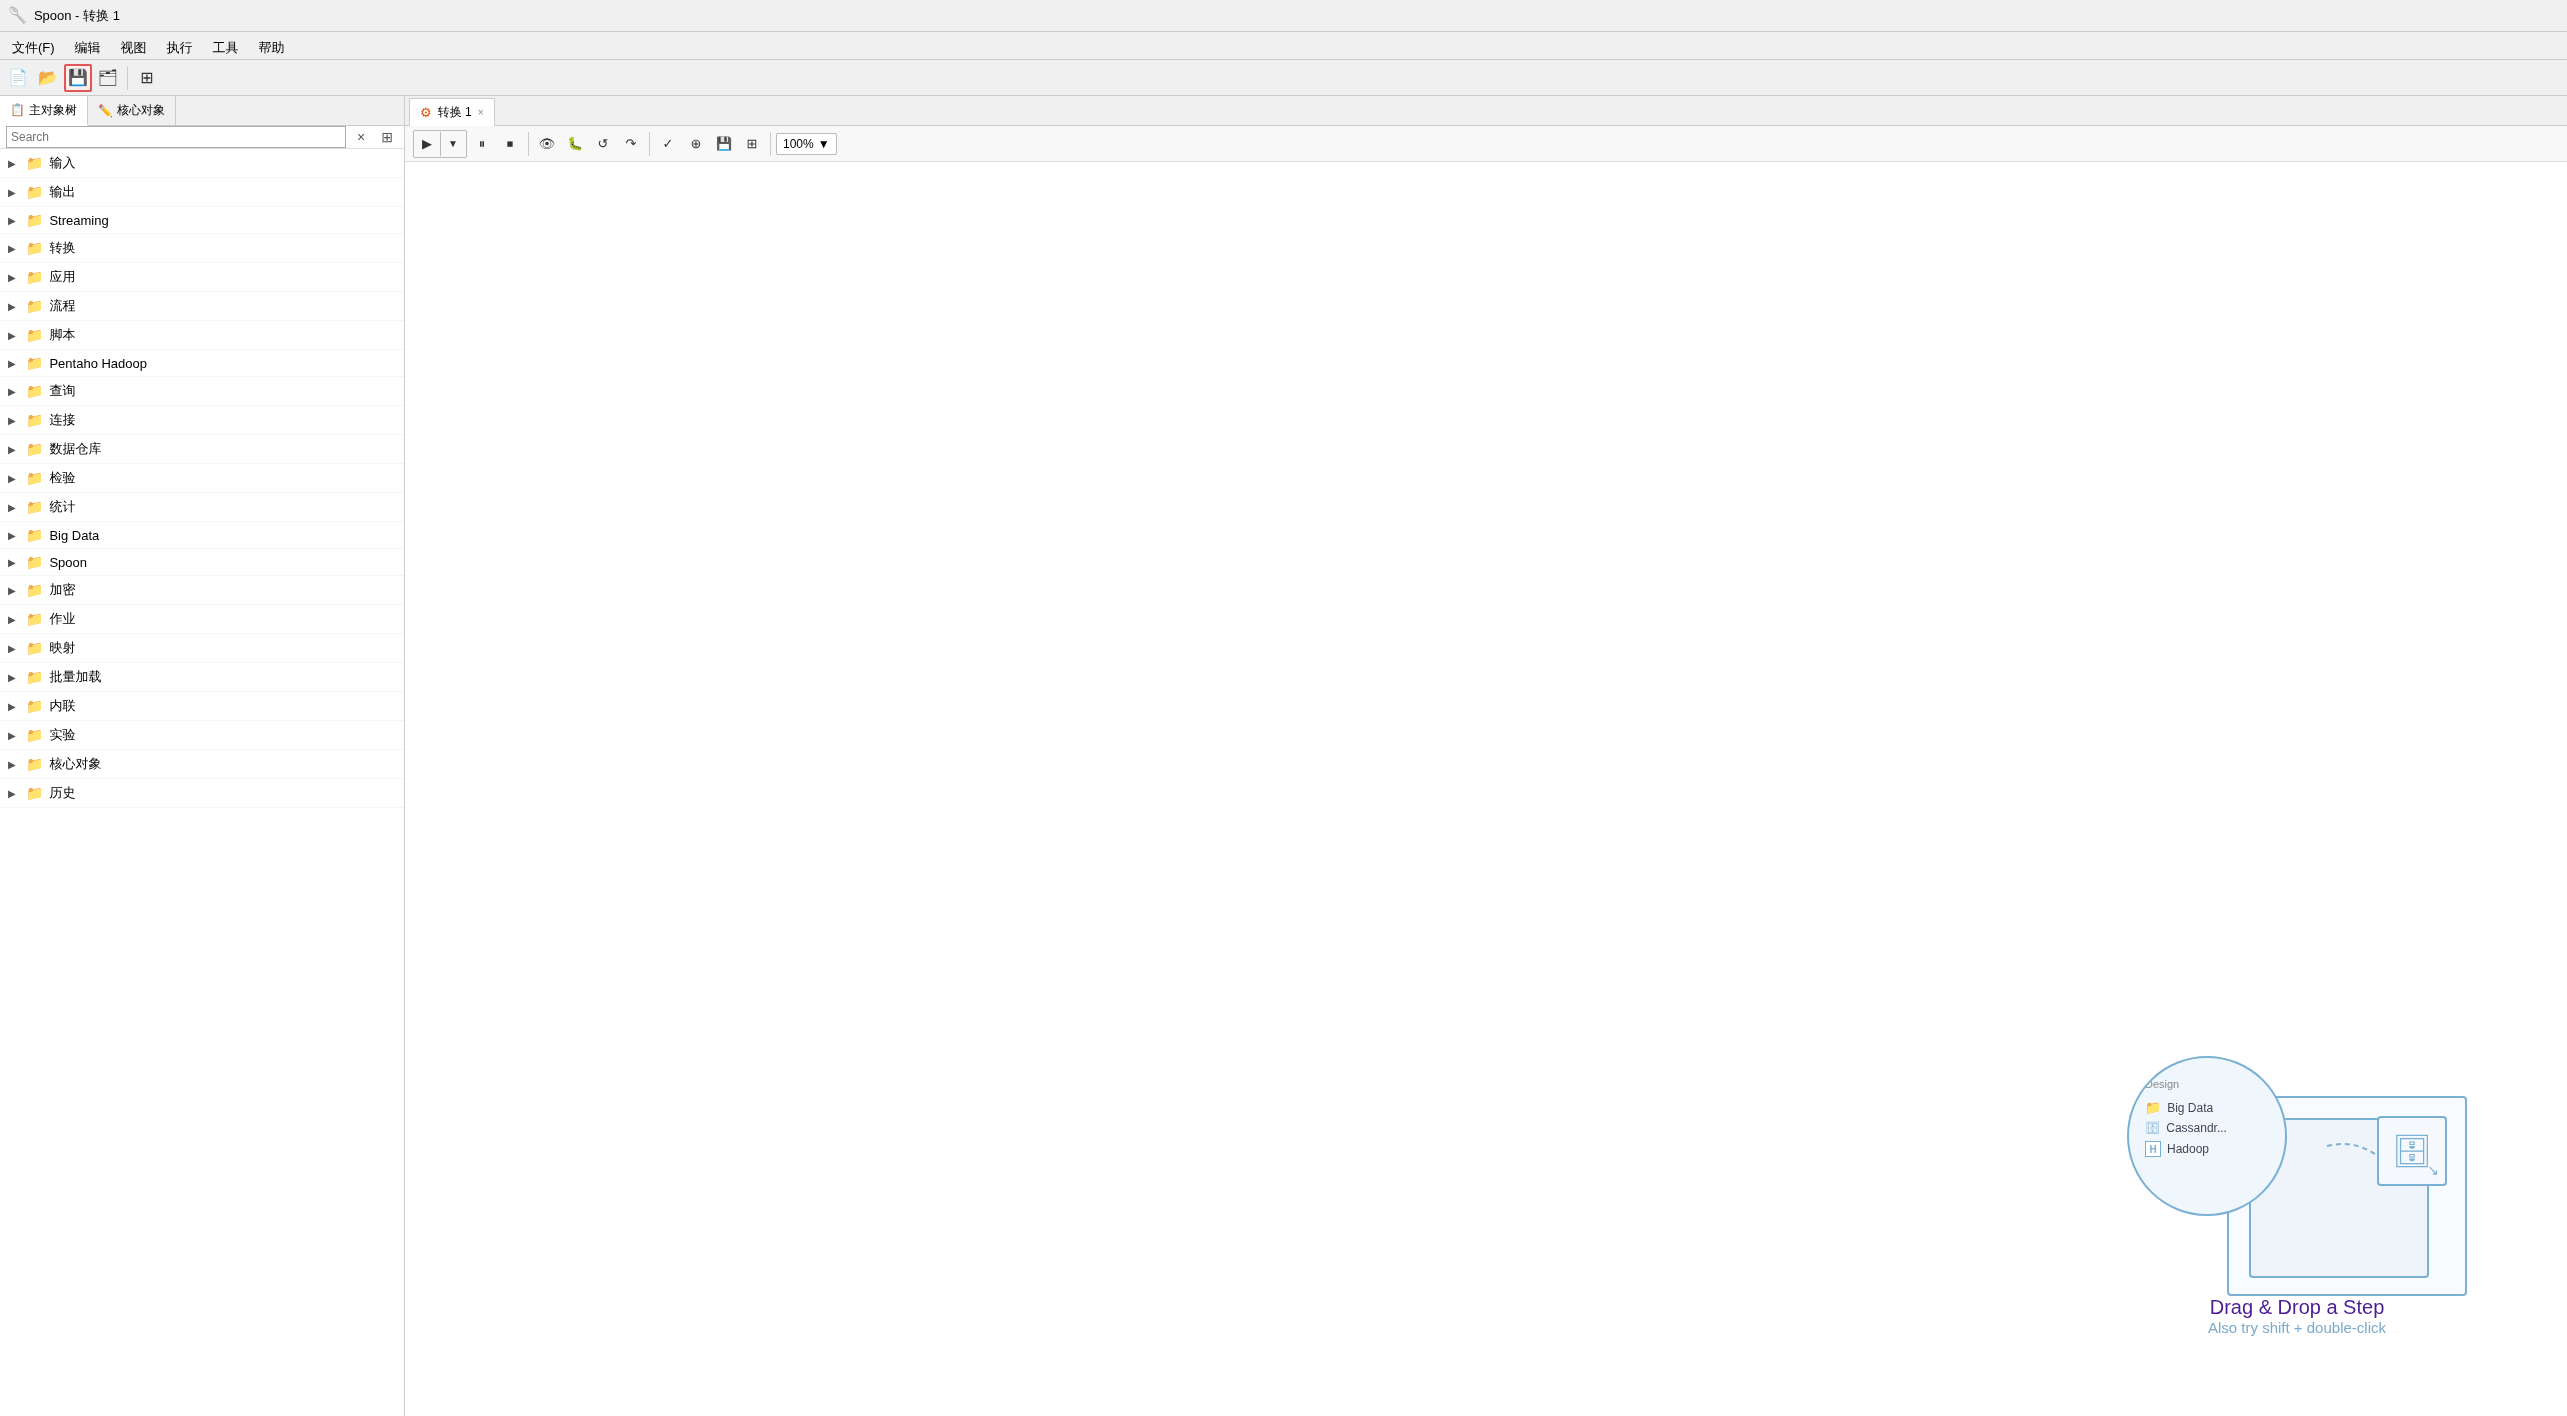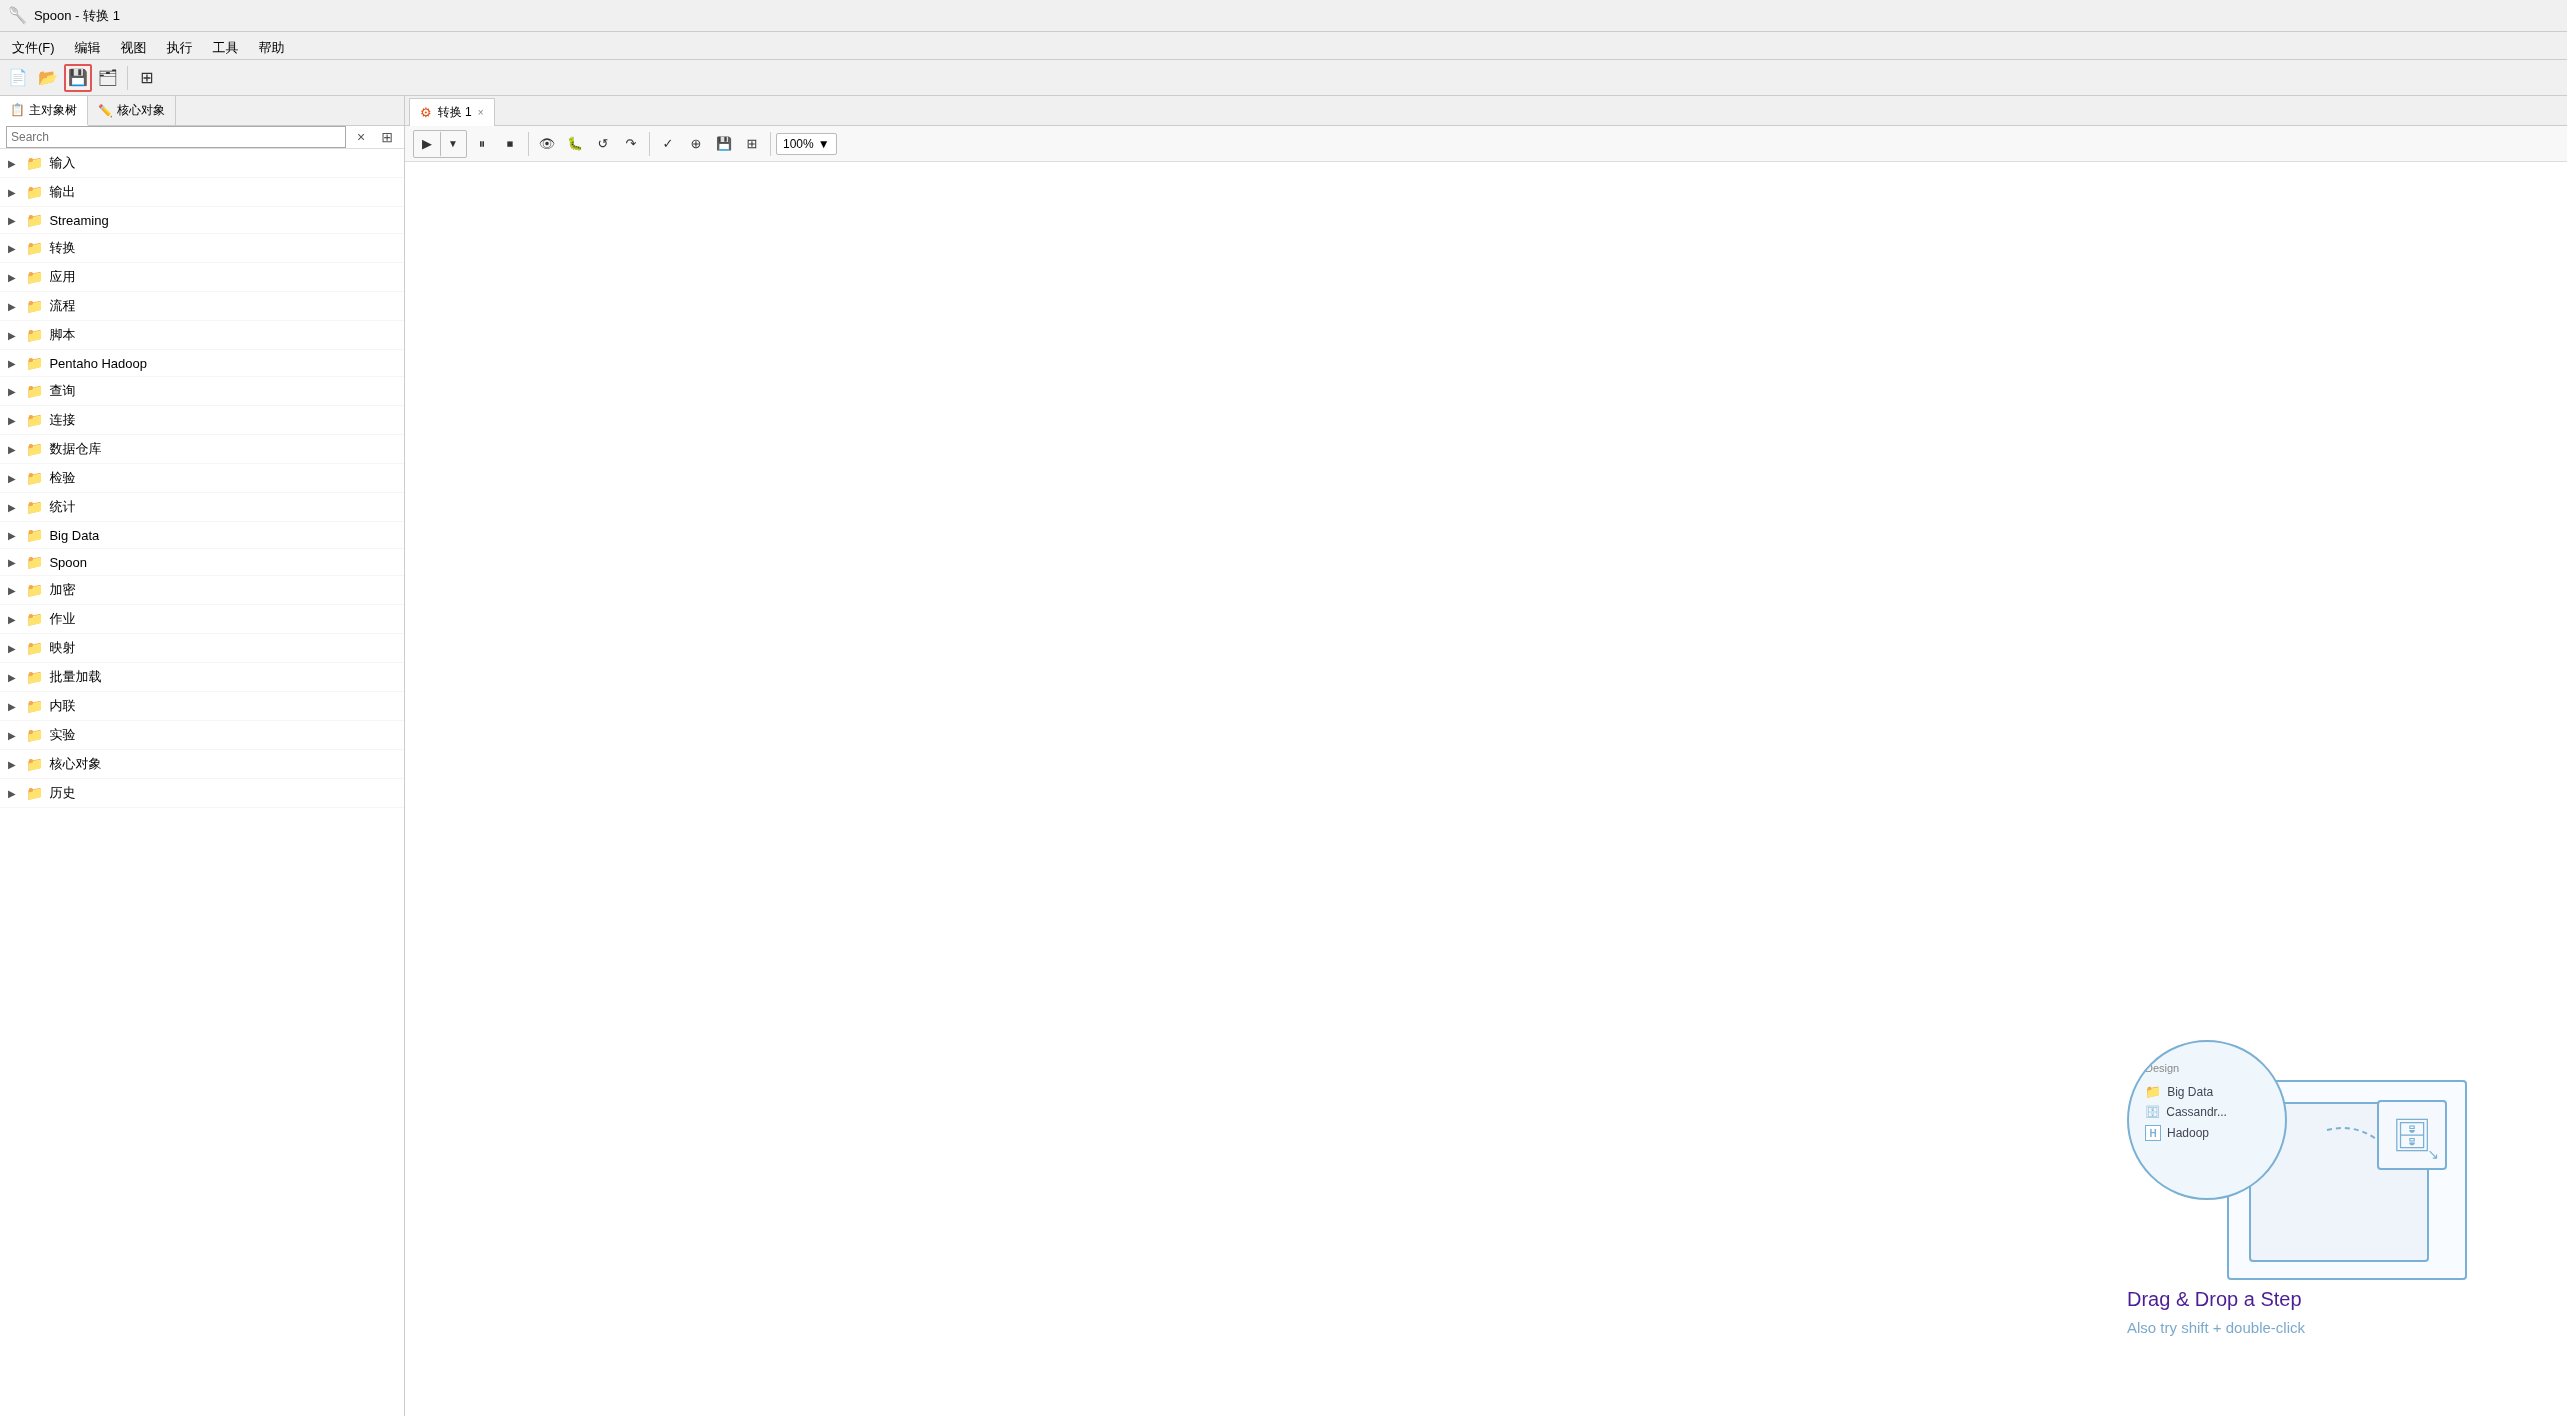--- a/index.html
+++ b/index.html
@@ -217,22 +217,21 @@
       overflow: hidden;
     }
 
     
     #drag-drop-illustration {
       position: absolute;
       bottom: 80px;
       right: 100px;
       display: flex;
       flex-direction: column;
-      align-items: flex-start;
-      gap: 8px;
+      align-items: center;
     }
 
     .illustration-container {
       position: relative;
       width: 340px;
       height: 240px;
     }
 
     .illustration-panel {
       position: absolute;

